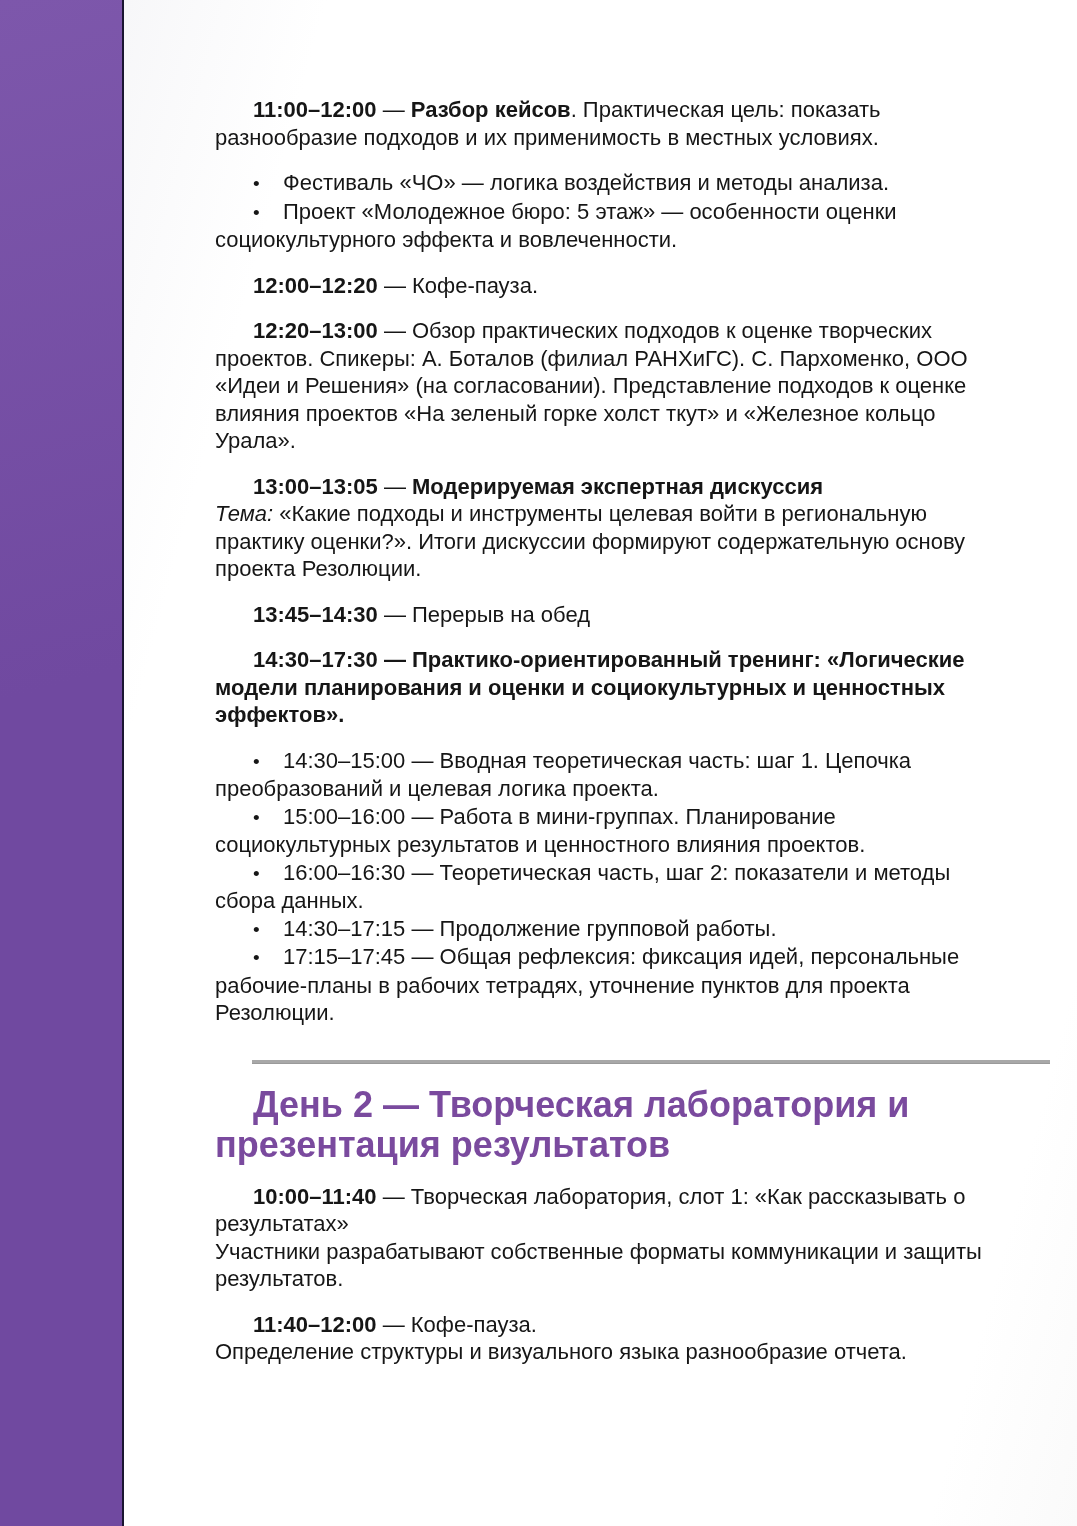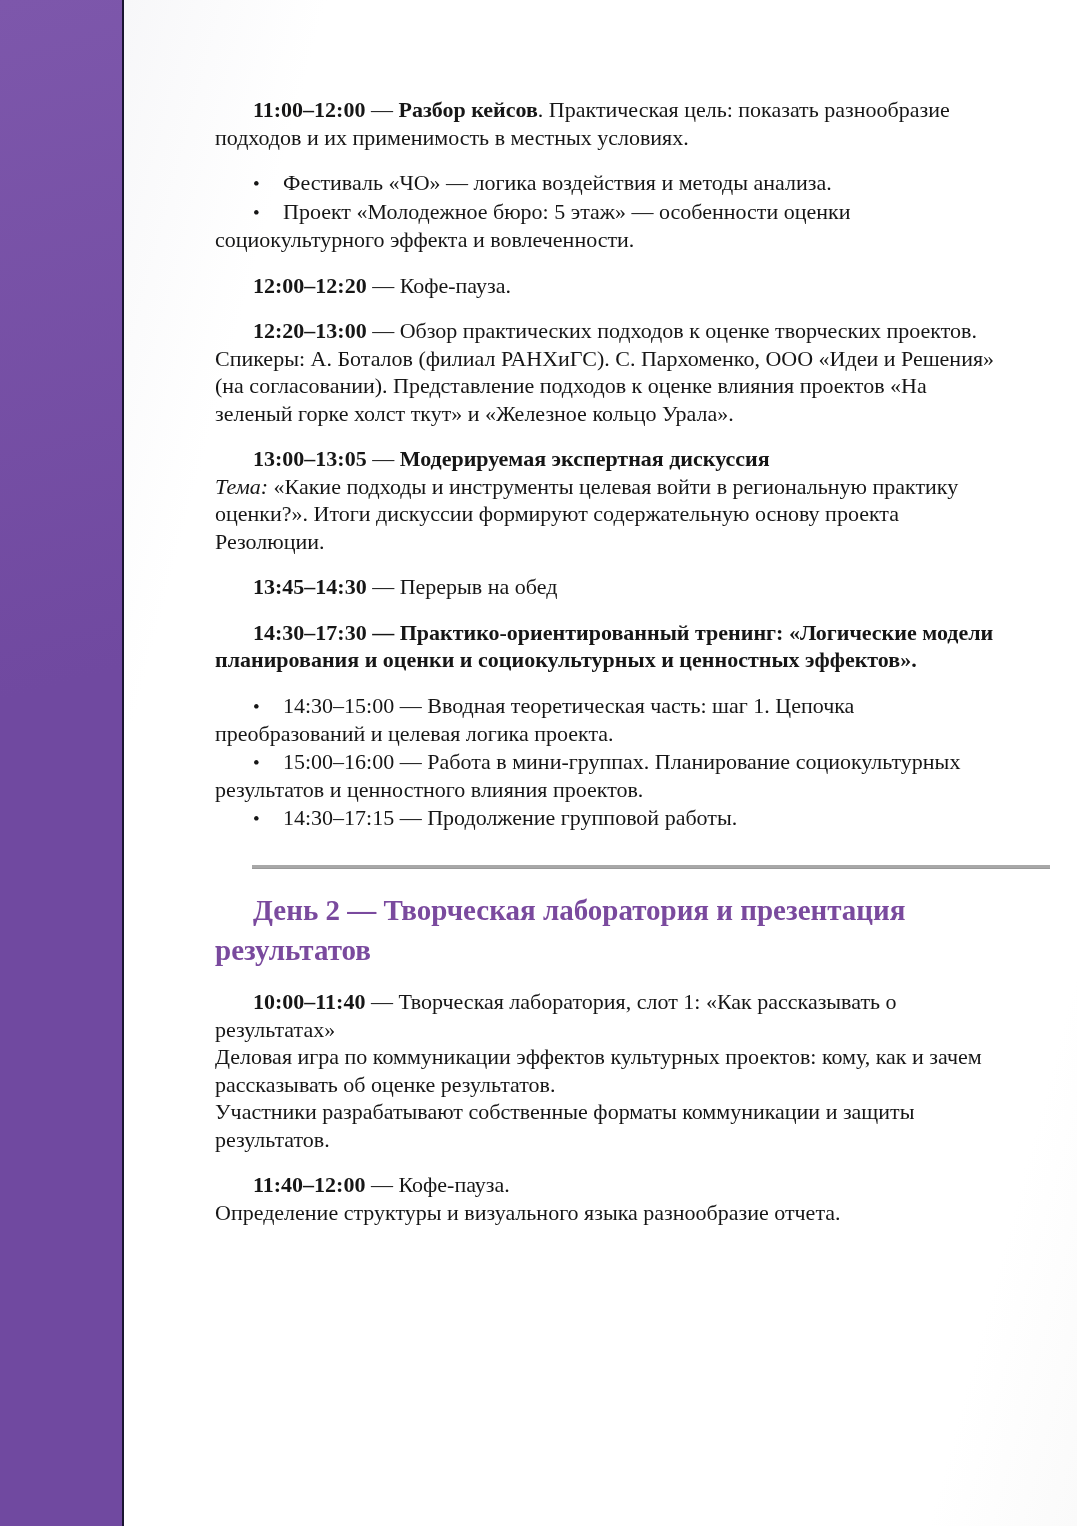--- a/index.html
+++ b/index.html
@@ -6,21 +6,21 @@
     margin: 0;
     padding: 0;
     background: #ffffff;
   }
   .page {
     position: relative;
     width: 1077px;
     height: 1526px;
     overflow: hidden;
     background: linear-gradient(105deg, #f2f2f5 0%, #ffffff 22%, #ffffff 90%, #fafafa 100%);
-    font-family: Liberation Serif, serif;
+    font-family: Liberation Sans, sans-serif;
   }
   .sidebar {
     position: absolute;
     left: 0;
     top: 0;
     width: 124px;
     height: 100%;
     background: linear-gradient(165deg, var(--sidebar-light, #7d57ab) 0%, var(--sidebar, #7049a0) 45%, var(--sidebar, #7049a0) 100%);
     border-right: 2px solid var(--sidebar-edge, #1a1531);
     box-sizing: border-box;
@@ -47,21 +47,21 @@
   .bullet { text-indent: 38px; }
   .marker {
     display: inline-block;
     width: 30px;
     text-indent: 0;
     font-size: 19px;
   }
   .b { font-weight: bold; }
   .i { font-style: italic; }
   .heading {
-    font-size: 29px;
+    font-size: 36px;
     line-height: 40px;
     font-weight: bold;
     color: var(--heading, #7a4a9e);
     margin: 21px 0 0 0 !important;
   }
   .divider {
     height: 4px;
     margin: 33px 0 0 37px;
     width: calc(100% + 6px);
     background: var(--divider, #a8a8a8);
@@ -79,22 +79,23 @@
       <p class="bullet"><span class="marker">•</span><span>Фестиваль «ЧО» — логика воздействия и методы анализа.</span></p>
       <p class="bullet"><span class="marker">•</span><span>Проект «Молодежное бюро: 5 этаж» — особенности оценки социокультурного эффекта и вовлеченности.</span></p>
       <p class="paragraph indent"><span class="b">12:00–12:20</span><span> — Кофе-пауза.</span></p>
       <p class="paragraph indent"><span class="b">12:20–13:00</span><span> — Обзор практических подходов к оценке творческих проектов. Спикеры: А. Боталов (филиал РАНХиГС). С. Пархоменко, ООО «Идеи и Решения» (на согласовании). Представление подходов к оценке влияния проектов «На зеленый горке холст ткут» и «Железное кольцо Урала».</span></p>
       <p class="paragraph indent"><span class="b">13:00–13:05</span><span> — </span><span class="b">Модерируемая экспертная дискуссия</span></p>
       <p class="paragraph tight"><span class="i">Тема:</span><span> «Какие подходы и инструменты целевая войти в региональную практику оценки?». Итоги дискуссии формируют содержательную основу проекта Резолюции.</span></p>
       <p class="paragraph indent"><span class="b">13:45–14:30</span><span> — Перерыв на обед</span></p>
       <p class="paragraph indent"><span class="b">14:30–17:30</span><span class="b"> — </span><span class="b">Практико-ориентированный тренинг: «Логические модели планирования и оценки и социокультурных и ценностных эффектов».</span></p>
       <p class="bullet"><span class="marker">•</span><span>14:30–15:00 — Вводная теоретическая часть: шаг 1. Цепочка преобразований и целевая логика проекта.</span></p>
       <p class="bullet"><span class="marker">•</span><span>15:00–16:00 — Работа в мини-группах. Планирование социокультурных результатов и ценностного влияния проектов.</span></p>
+      <p class="bullet"><span class="marker">•</span><span>16:00–16:30 — Теоретическая часть, шаг 2: показатели и методы сбора данных.</span></p>
       <p class="bullet"><span class="marker">•</span><span>14:30–17:15 — Продолжение групповой работы.</span></p>
+      <p class="bullet"><span class="marker">•</span><span>17:15–17:45 — Общая рефлексия: фиксация идей, персональные рабочие-планы в рабочих тетрадях, уточнение пунктов для проекта Резолюции.</span></p>
       <div class="divider"></div>
       <p class="heading indent"><span>День 2 — Творческая лаборатория и презентация результатов</span></p>
       <p class="paragraph indent"><span class="b">10:00–11:40</span><span> — Творческая лаборатория, слот 1: «Как рассказывать о результатах»</span></p>
-      <p class="paragraph tight"><span>Деловая игра по коммуникации эффектов культурных проектов: кому, как и зачем рассказывать об оценке результатов.</span></p>
       <p class="paragraph tight"><span>Участники разрабатывают собственные форматы коммуникации и защиты результатов.</span></p>
       <p class="paragraph indent"><span class="b">11:40–12:00</span><span> — Кофе-пауза.</span></p>
       <p class="paragraph tight"><span>Определение структуры и визуального языка разнообразие отчета.</span></p>
     </div>
 </div>
 
 </body></html>

